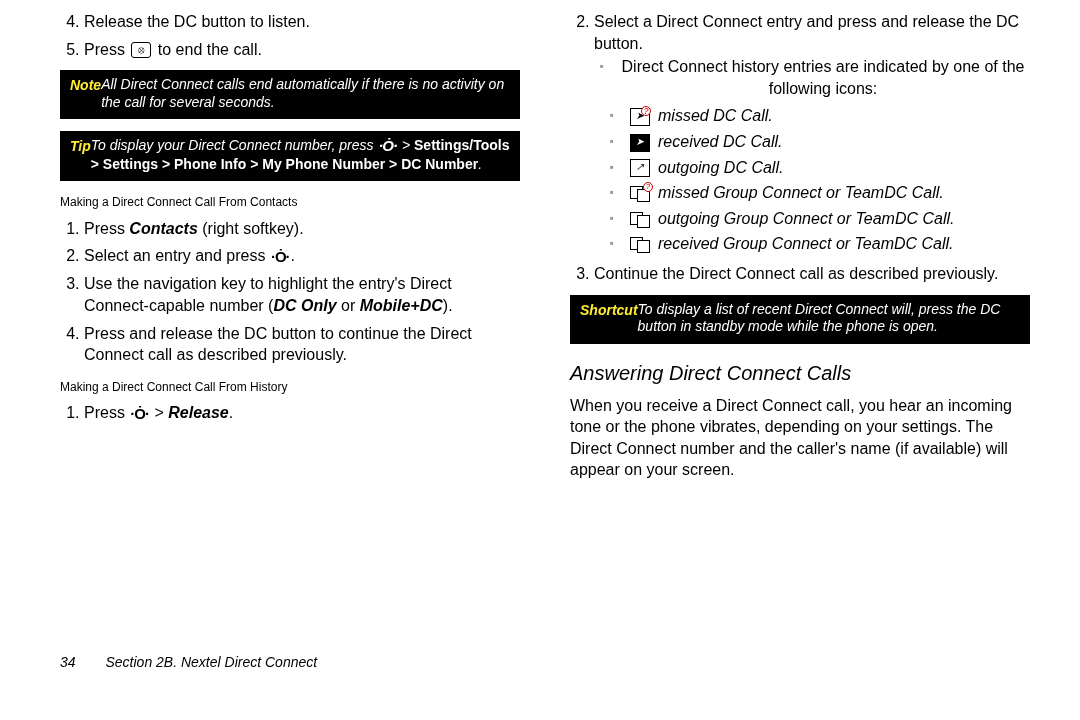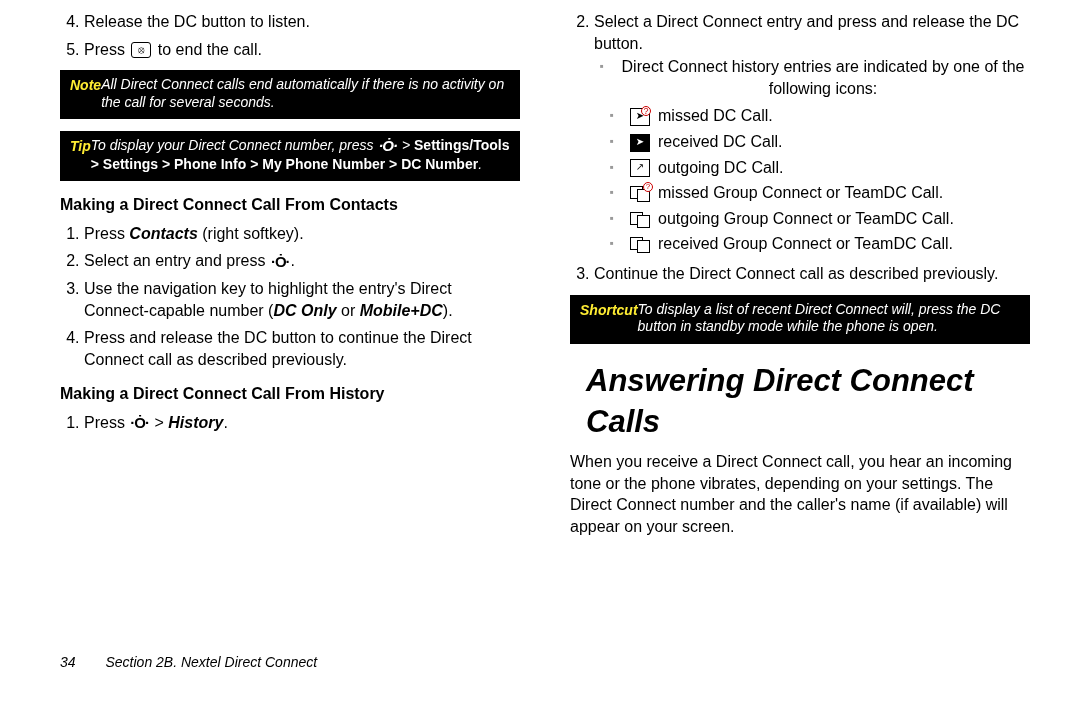--- a/index.html
+++ b/index.html
@@ -50,30 +50,30 @@
   }
   .boxnote .txt {
     font-style: italic;
     line-height: 1.25;
   }
   .boxnote .txt .bold {
     font-style: normal;
     font-weight: bold;
   }
   h3 {
-    font-size: 16px;
-    font-weight: bold;
+    font-size: 12px;
+    font-weight: normal;
     margin: 14px 0 8px 0;
     line-height: 1.2;
   }
   h2.italic {
-    font-size: 31px;
-    font-style: italic;
-    font-weight: bold;
-    margin: 16px 0 8px 16px;
+    font-size: 20px;
+    font-style: italic;
+    font-weight: normal;
+    margin: 16px 0 8px 0;
   }
   .bolditalic { font-weight: bold; font-style: italic; }
   .keyicon {
     display: inline-flex;
     align-items: center;
     justify-content: center;
     width: 18px;
     height: 14px;
     border: 1.5px solid #000;
     border-radius: 3px;
@@ -91,20 +91,21 @@
     font-weight: bold;
   }
   ul.iconlist {
     list-style: none;
     padding-left: 36px;
     margin: 2px 0 8px 0;
   }
   ul.iconlist > li {
     margin-bottom: 4px;
     position: relative;
+    font-style: italic;
   }
   ul.iconlist > li::before {
     content: "■";
     color: #999;
     font-size: 6px;
     position: absolute;
     left: -20px;
     top: 6px;
   }
   .dci {
@@ -207,21 +208,21 @@
         <span>Use the navigation key to highlight the entry's Direct Connect-capable number (</span><span class="bolditalic">DC Only</span><span> or </span><span class="bolditalic">Mobile+DC</span><span>).</span>
       </li>
       <li>Press and release the DC button to continue the Direct Connect call as described previously.</li>
     </ol>
 
     <h3>Making a Direct Connect Call From History</h3>
     <ol>
       <li>
         <span>Press</span>
         <span class="dotkey">·Ȯ·</span> &gt;
-        <span class="bolditalic">History</span>.
+        <span class="bolditalic">Release</span>.
       </li>
     </ol>
   </div>
 
   <div class="col">
 
     <ol start="2">
       <li>
         <span>Select a Direct Connect entry and press and release the DC button.</span>
         <div class="sub">Direct Connect history entries are indicated by one of the following icons:</div>

